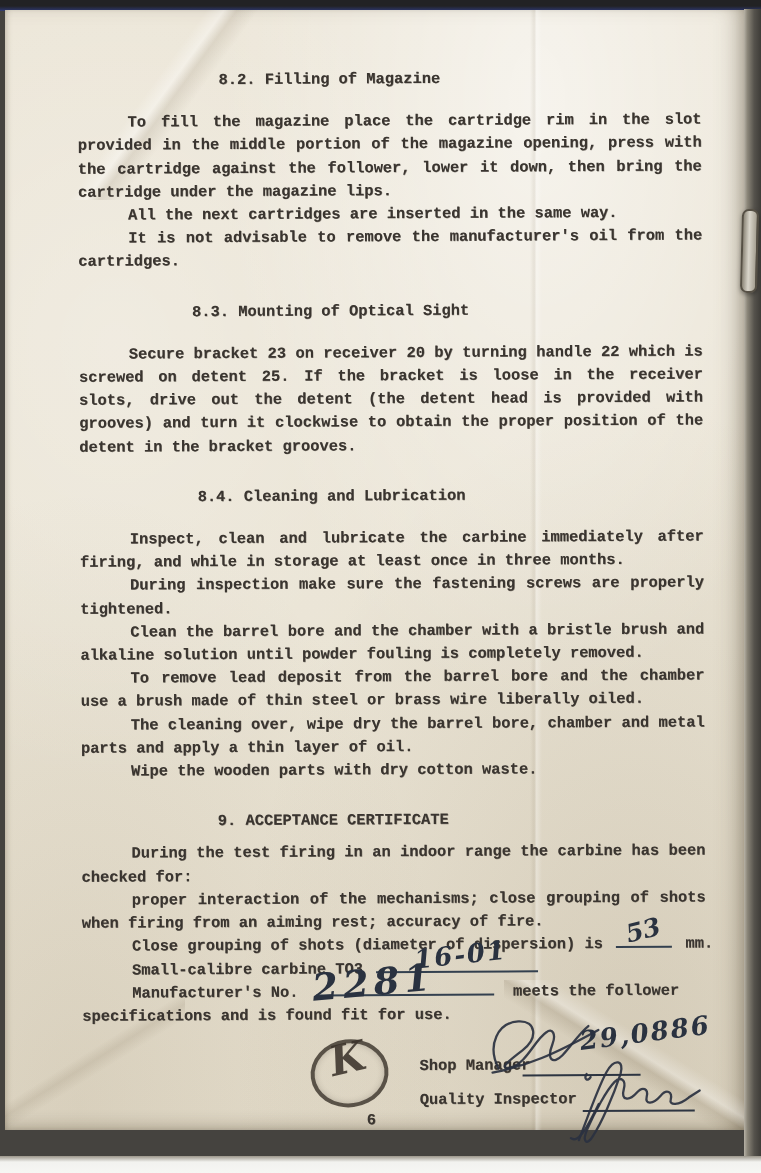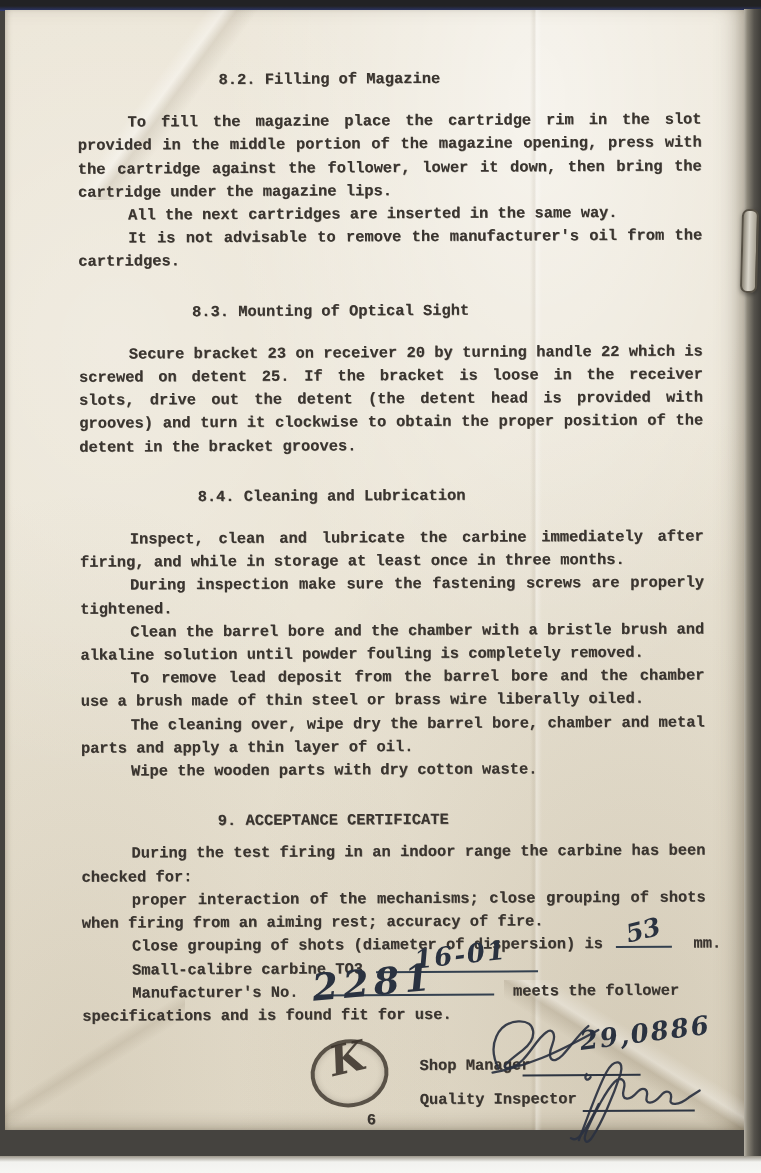--- a/index.html
+++ b/index.html
@@ -46,21 +46,21 @@
     text-shadow:.4px .4px .5px rgba(55,48,40,.55);}
   .sec-h{width:504px;text-align:center;font-size:15.4px;margin:27px 0 19px;font-weight:700;}
   .sec-h.first{margin-top:0;}
   .sec-h.tight{margin-bottom:9px;}
   .para{margin:0;text-indent:50px;text-align:justify;}
   .cert-line{margin:0;padding-left:50px;white-space:nowrap;}
   .blank{display:inline-block;position:relative;border-bottom:2px solid #33404f;height:12px;}
   .blank-53{width:56px;margin:0 4px;}
   .blank-carbine{width:162px;margin-left:4px;}
   .blank-mfr{width:178px;margin:0 10px 0 8px;}
-  .unit{margin-left:8px;}
+  .unit{margin-left:0;}
   
   .hand{position:absolute;font-family:"DejaVu Serif",serif;font-style:italic;font-weight:700;
     color:#2a3240;line-height:1;white-space:nowrap;text-shadow:none;}
   .hand-53{left:10px;bottom:3px;font-size:25px;transform:rotate(-14deg);}
   .hand-1601{left:38px;bottom:3px;font-size:26px;transform:rotate(-6deg);letter-spacing:2px;}
   .hand-2281{left:-4px;bottom:-7px;font-size:37px;transform:rotate(-5deg);letter-spacing:5px;}
   
   .sig-block{position:relative;height:150px;margin-top:16px;}
   .sig-block .abs{position:absolute;}
   .stamp{left:228px;top:-4px;width:70px;height:60px;border:4.5px solid rgba(60,53,44,.82);

